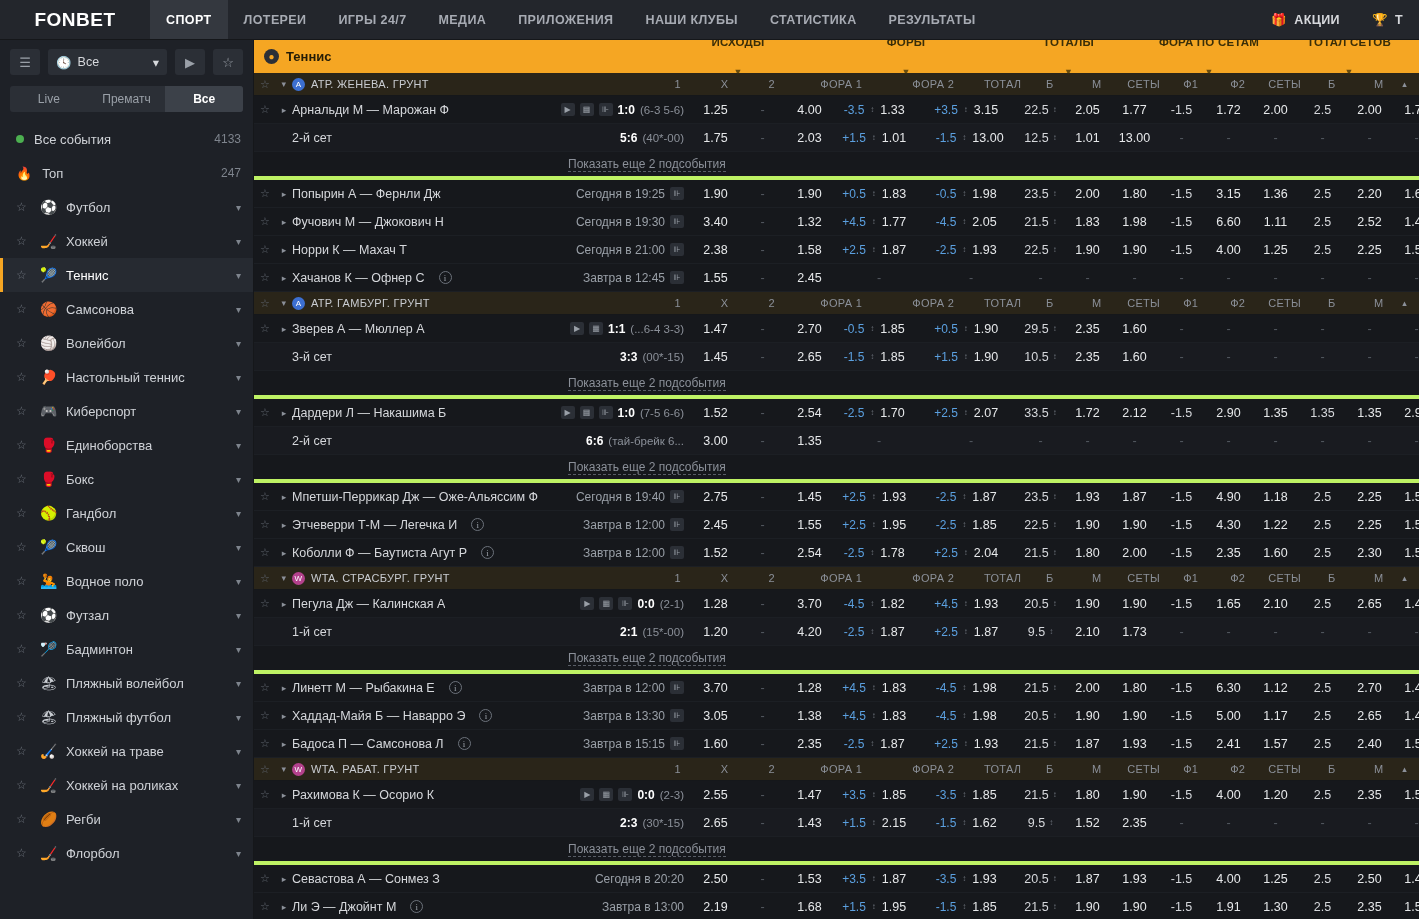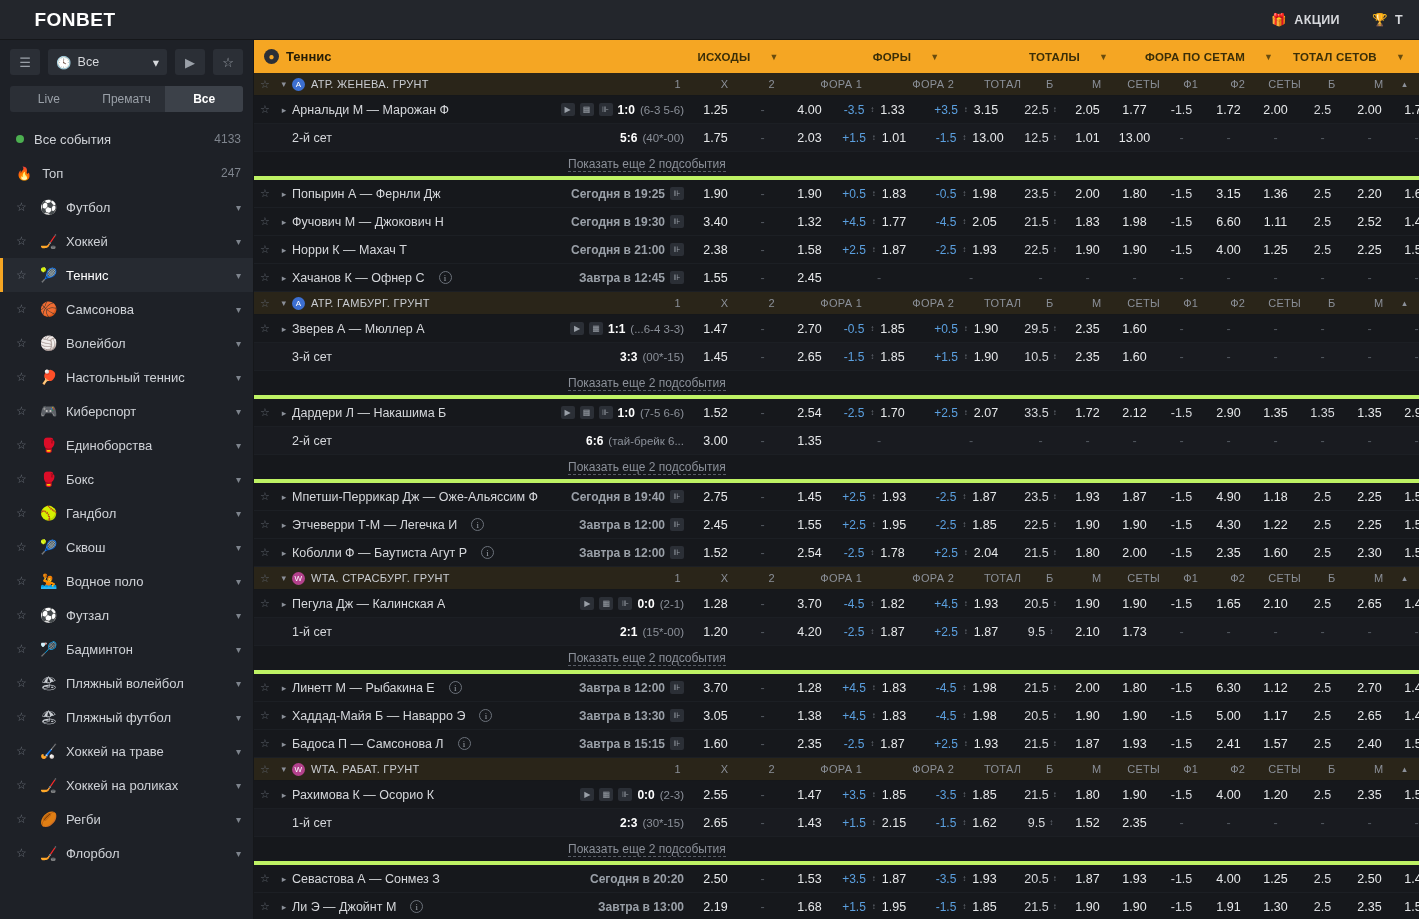--- a/index.html
+++ b/index.html
@@ -149,31 +149,32 @@
   .sec-header .title { margin-right: auto; }
   .mkt-groups { display: flex; align-items: center; height: 100%; }
   .mkt-group {
     display: flex; align-items: center; justify-content: center;
     gap: 19px;
     font-size: 11.5px; font-weight: bold;
     color: #3a2e08;
     height: 100%;
     cursor: pointer;
     letter-spacing: .2px;
+    flex-direction: column;
   }
   .mkt-group .cv { font-size: 9px; opacity: .75; }
 
   
   .row { display: flex; align-items: center; height: 28px; font-size: 12.5px; border-bottom: 1px solid #1c1f24; }
   .c-star { width: 22px; text-align: center; color: #5d636c; font-size: 11px; flex:none;}
   .c-exp { width: 16px; text-align: center; color: #8b9099; font-size: 9px; flex:none;}
   .c-name { width: 400px; display: flex; align-items: center; gap: 14px; padding-right: 8px; flex:none; overflow:hidden;}
   .c-name .nm { color: #d6d8dc; white-space: nowrap; overflow:hidden; text-overflow: ellipsis;}
   .c-name .meta { margin-left: auto; display:flex; align-items:center; gap:5px; white-space:nowrap;}
-  .c-name .time { color: #9aa0a8; font-size: 12px; font-weight: bold; }
+  .c-name .time { color: #9aa0a8; font-size: 12px; }
   .c-name .score { color: #fff; font-weight: bold; font-size: 12px;}
   .c-name .sub { color: #8b9099; font-size: 11.5px;}
   .mini {
     display:inline-flex; align-items:center; justify-content:center;
     width: 14px; height: 13px; border-radius: 2px;
     background: #2b2f36; color: #9aa0a8; font-size: 8px;
   }
   .odd {
     width: 47px; text-align: center; color: #e6e8ea; flex:none;
     cursor: pointer;
@@ -231,20 +232,30 @@
 </style>
 </head>
 <body>
 
 <div id="app">
 
   <div class="topnav">
     <div class="logo">
       <span class="fon">FON</span>
         <span class="bet">BET</span>
+    </div>
+    <div class="navitems">
+      <div class="navitem active">СПОРТ</div>
+      <div class="navitem">ЛОТЕРЕИ</div>
+      <div class="navitem">ИГРЫ 24/7</div>
+      <div class="navitem">МЕДИА</div>
+      <div class="navitem">ПРИЛОЖЕНИЯ</div>
+      <div class="navitem">НАШИ КЛУБЫ</div>
+      <div class="navitem">СТАТИСТИКА</div>
+      <div class="navitem">РЕЗУЛЬТАТЫ</div>
     </div>
     <div class="navright">
       <div class="navitem">
         <span class="icn">🎁</span>
         <span>АКЦИИ</span>
       </div>
       <div class="navitem">
         <span class="icn">🏆</span>
         <span>Т</span>
       </div>

